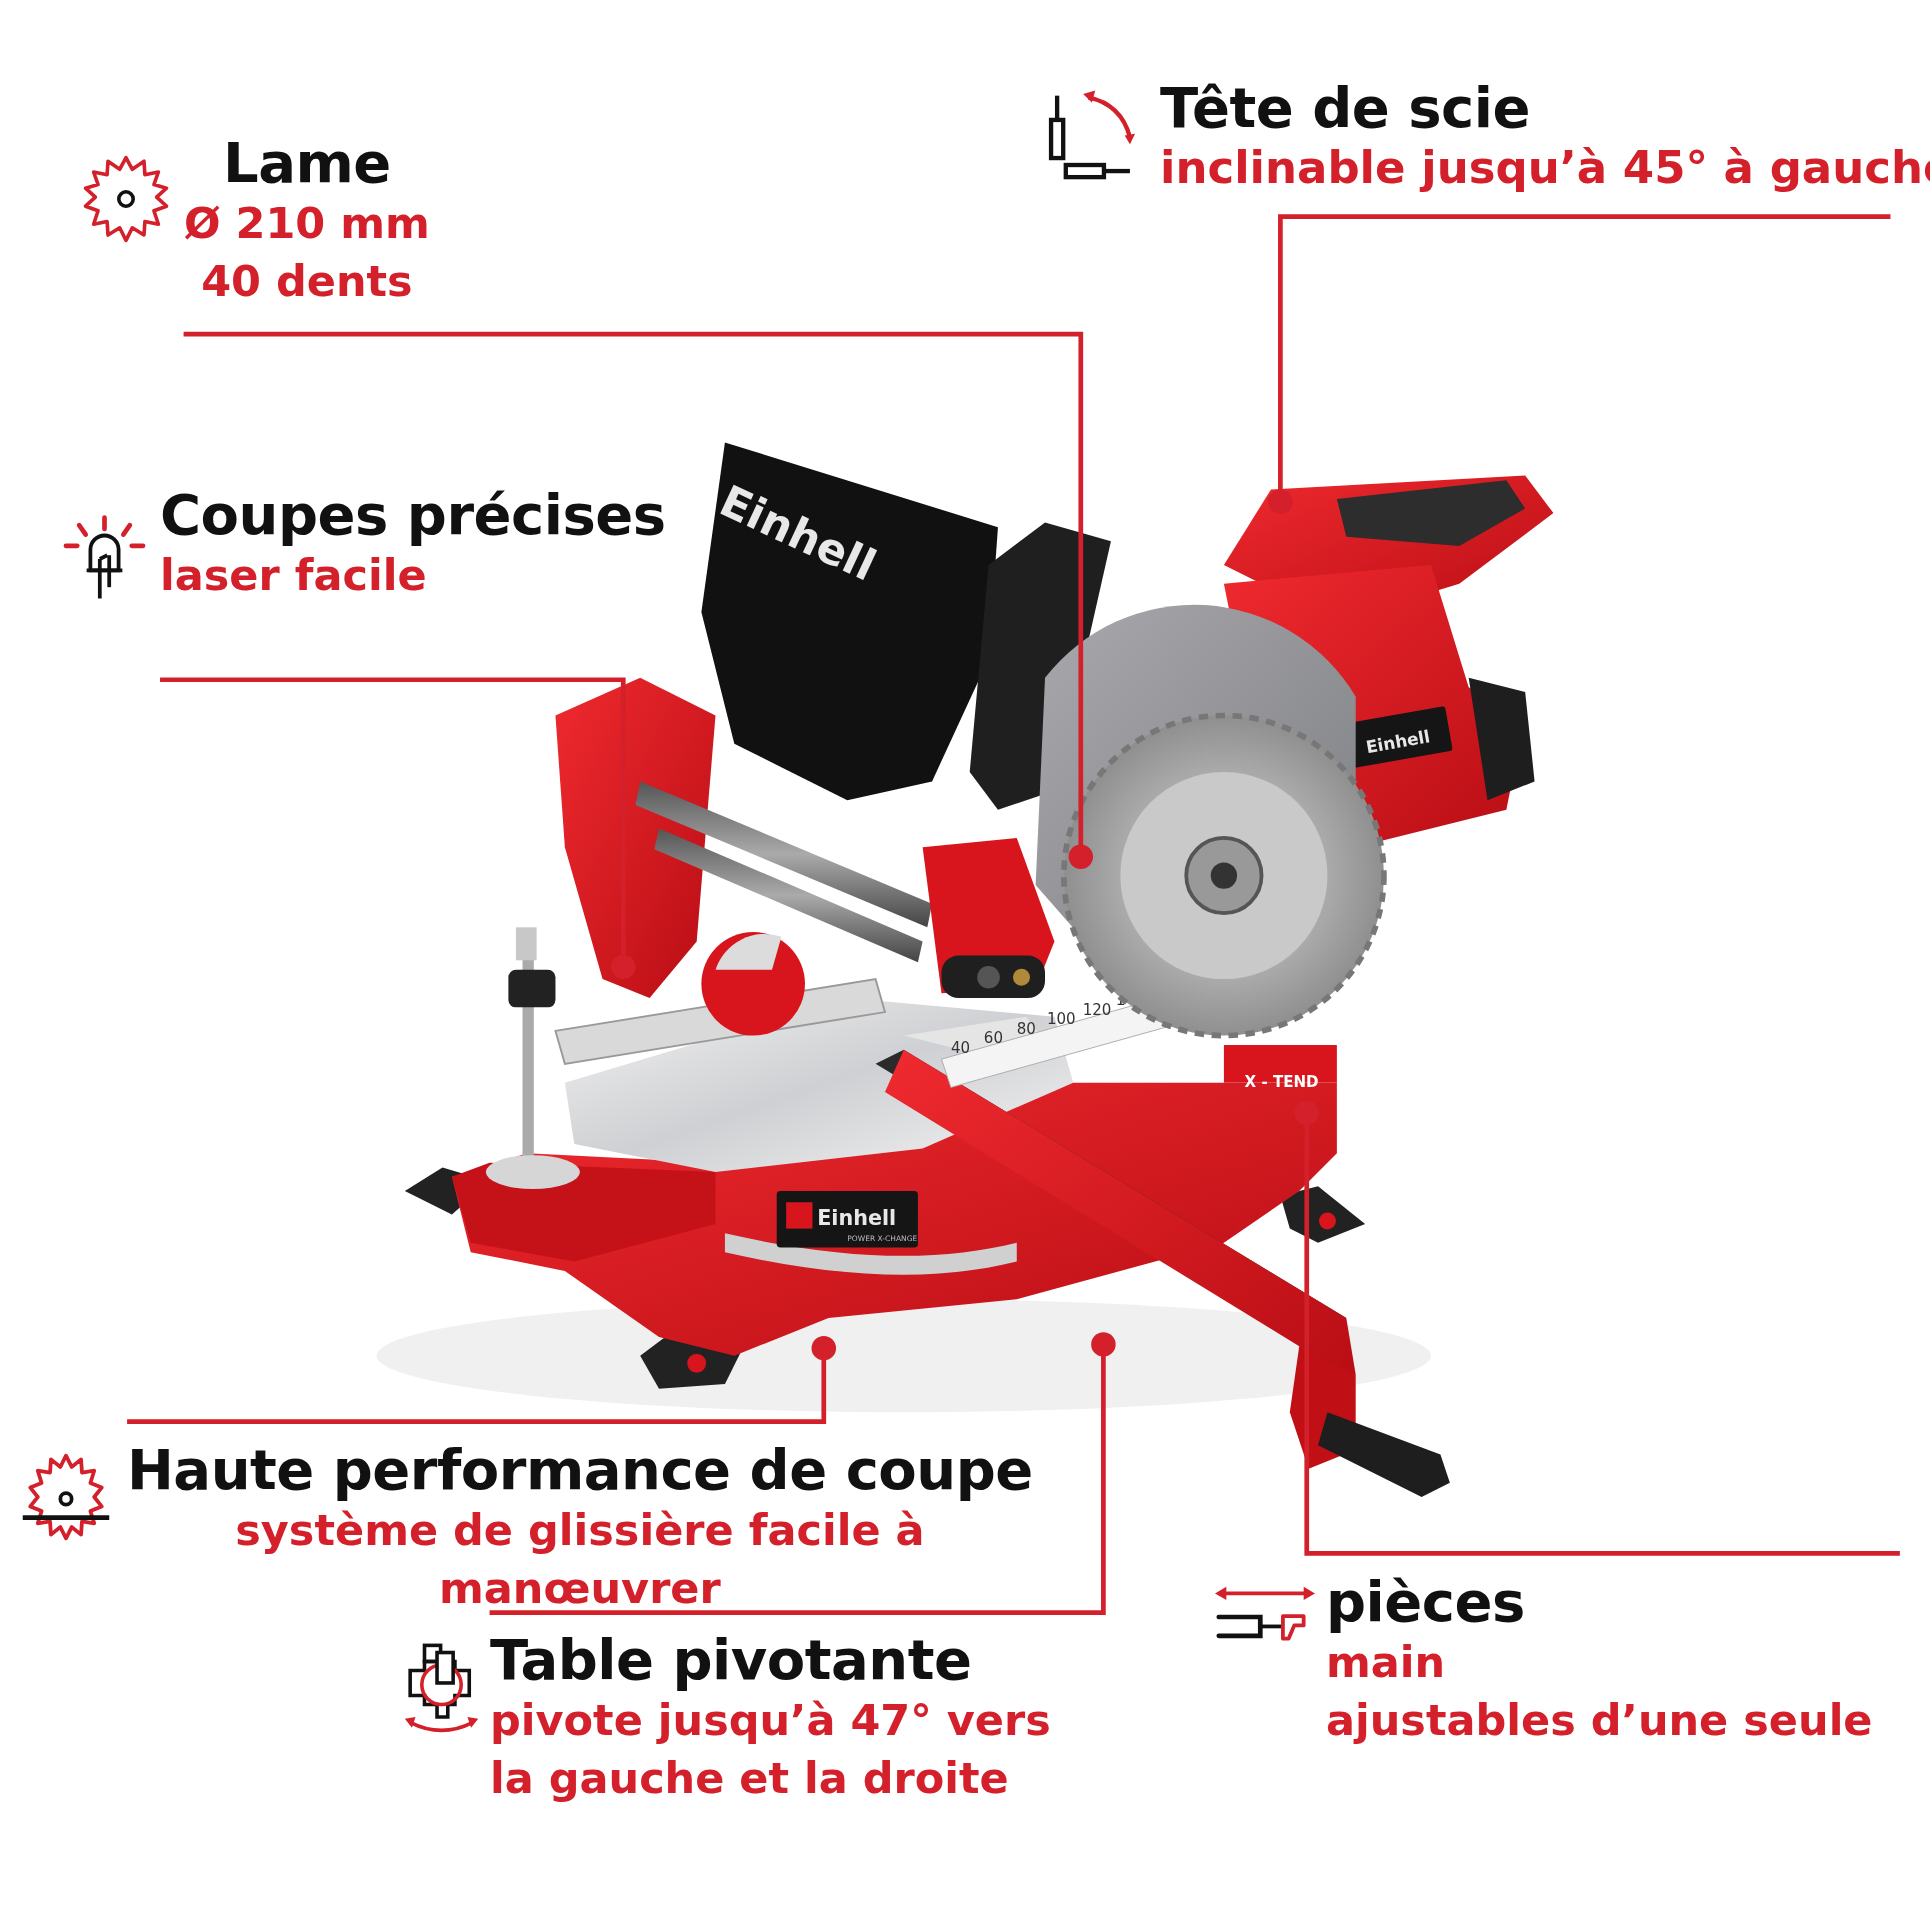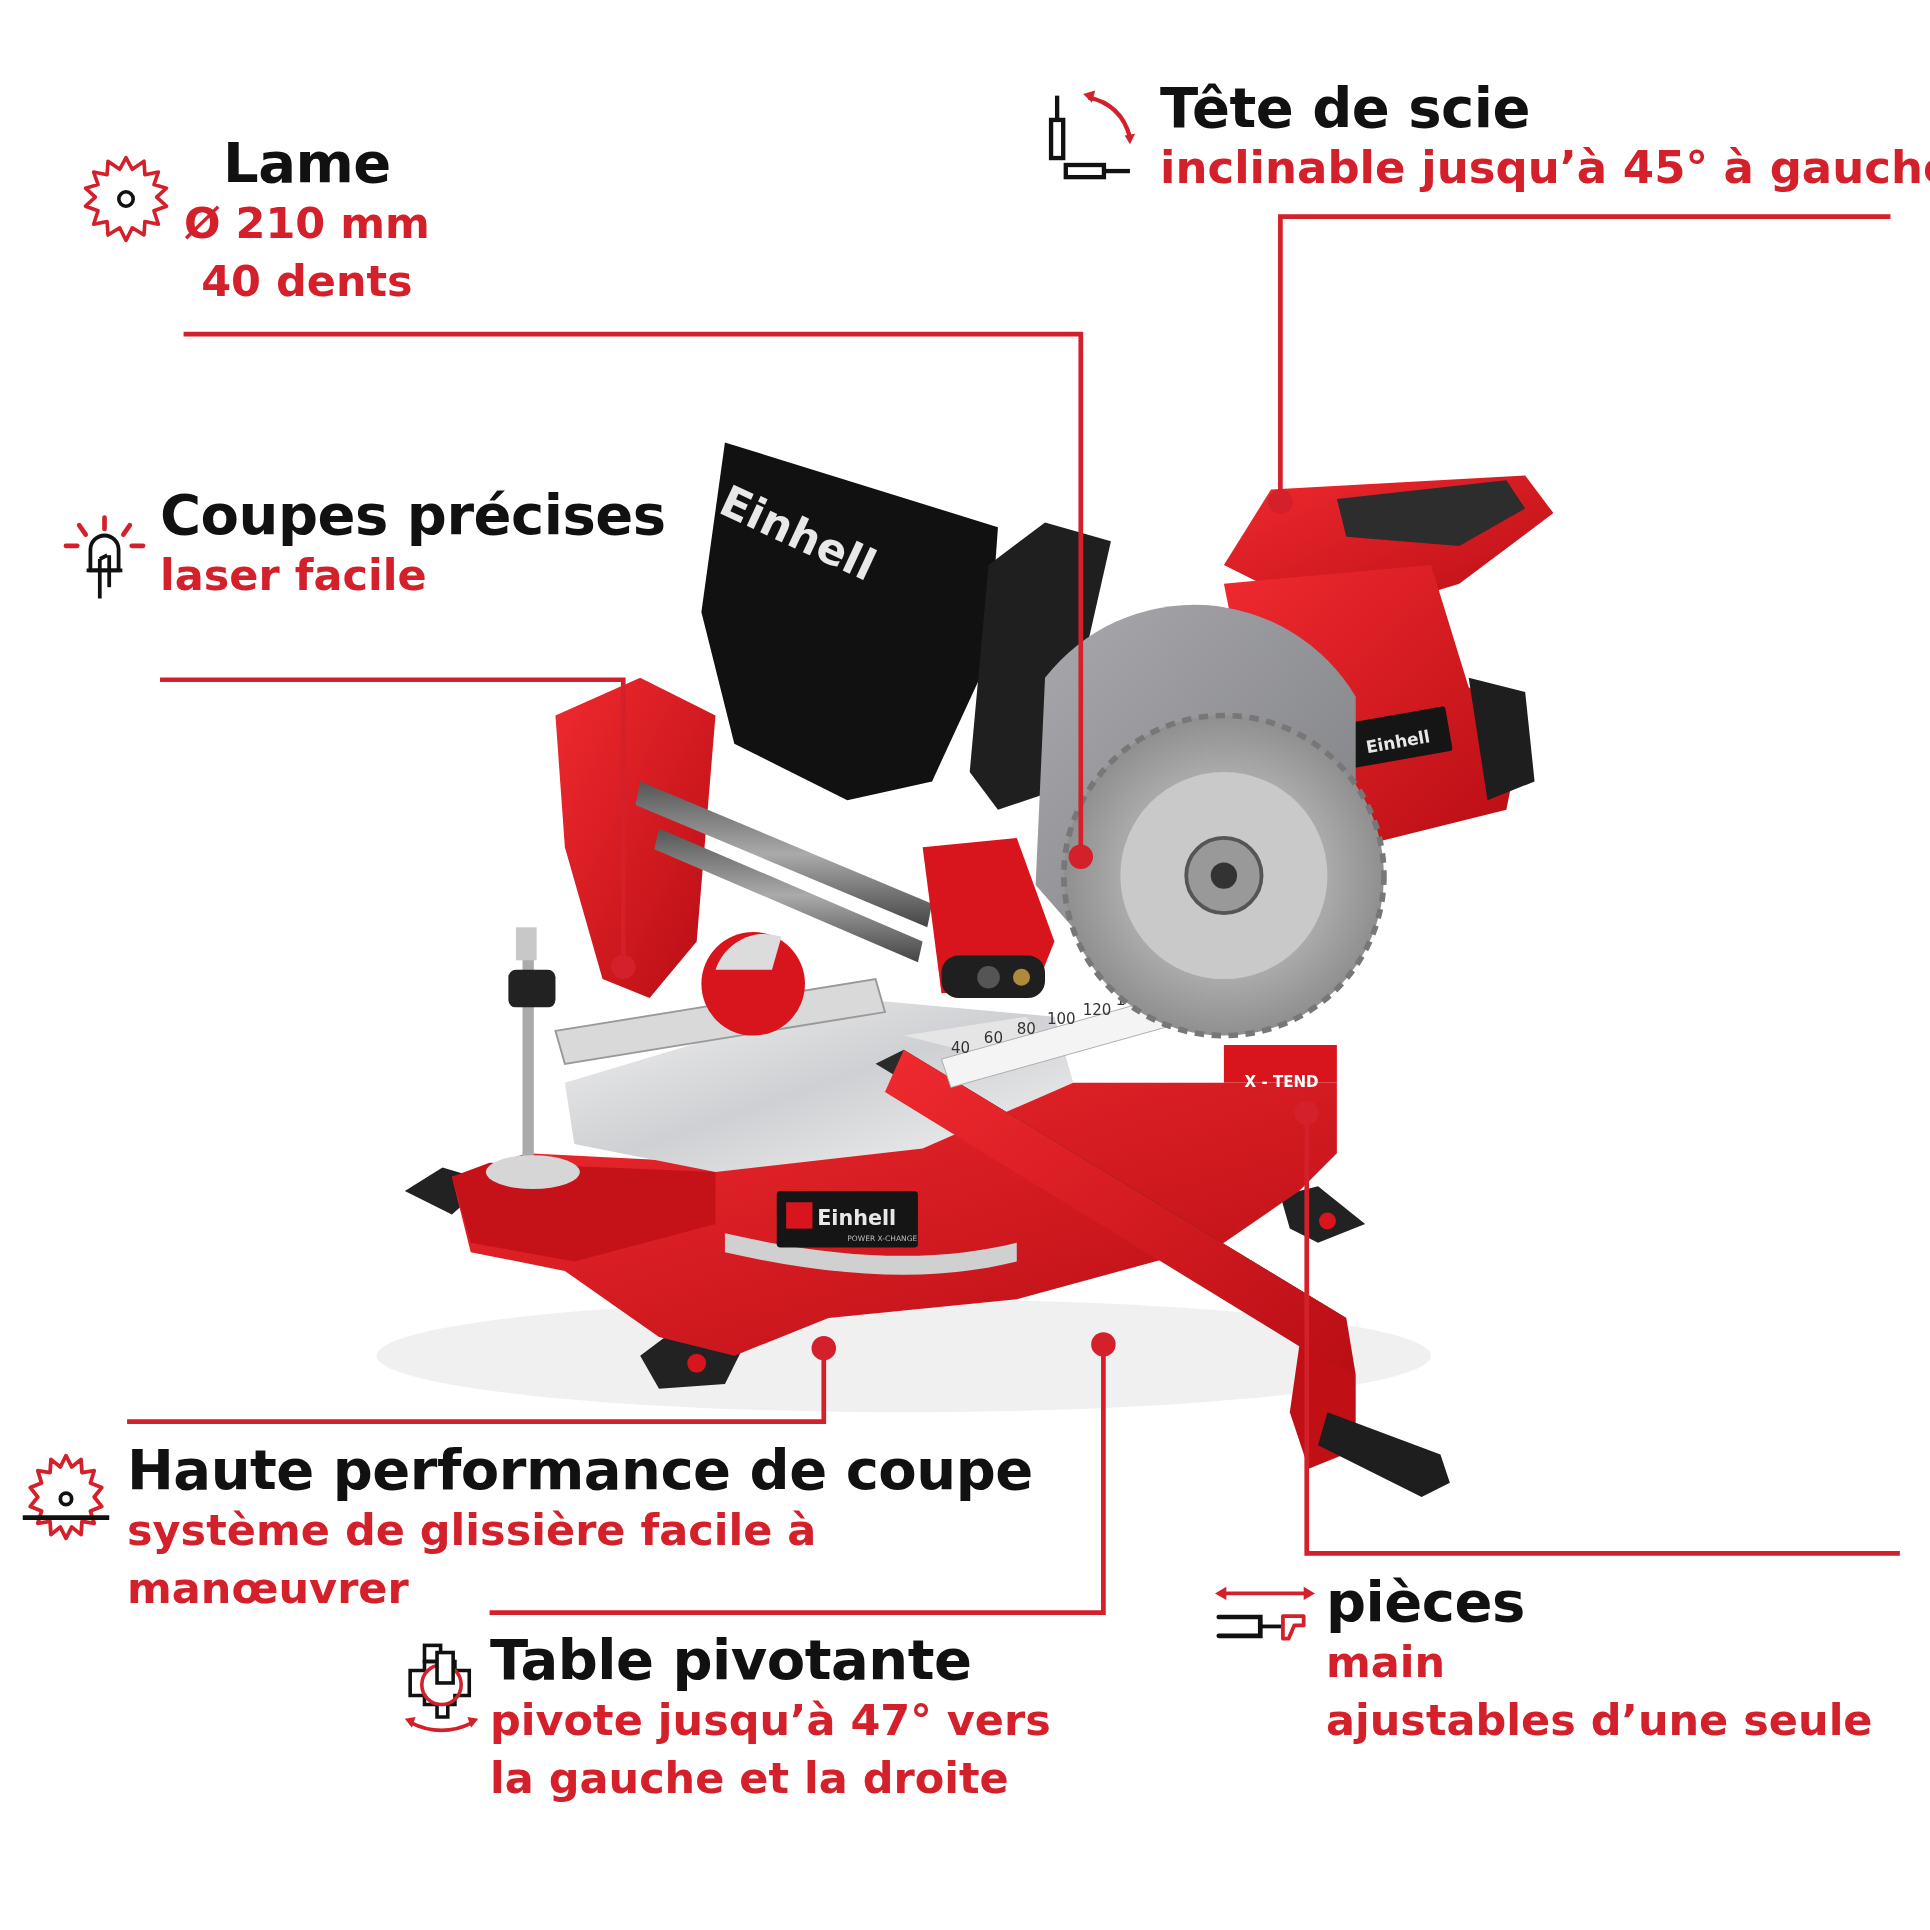--- a/index.html
+++ b/index.html
@@ -227,21 +227,21 @@
   <div class="callout" style="left:1160px;top:77px;">
     <div class="title">Tête de scie</div>
     <div class="sub" style="font-size:45px;">inclinable jusqu’à 45° à gauche</div>
   </div>
 
   <div class="callout" style="left:160px;top:478px;margin-top:6px;">
     <div class="title">Coupes précises</div>
     <div class="sub">laser facile</div>
   </div>
 
-  <div class="callout" style="left:127px;top:1439px;">
+  <div class="callout" style="left:127px;top:1439px;text-align:center;">
     <div class="title">Haute performance de coupe</div>
     <div class="sub">système de glissière facile à</div>
     <div class="sub">manœuvrer</div>
   </div>
 
   <div class="callout" style="left:490px;top:1629px;">
     <div class="title">Table pivotante</div>
     <div class="sub">pivote jusqu’à 47° vers</div>
     <div class="sub">la gauche et la droite</div>
   </div>

